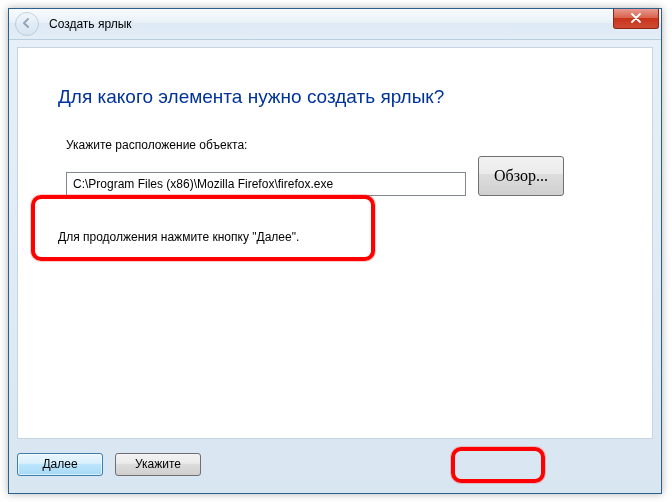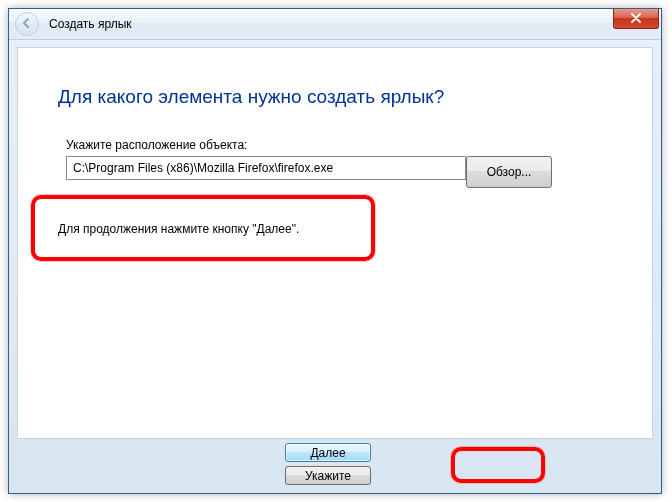--- a/index.html
+++ b/index.html
@@ -87,54 +87,54 @@
     margin-bottom: 28px;
     padding: 6px 8px;
     position: relative;
   }
   .field-label {
     font-size: 12px;
     margin-bottom: 4px;
   }
   .field-row {
     display: flex;
-    align-items: flex-start;
+    align-items: flex-end;
+    gap: 12px;
   }
   .text-input {
     width: 400px;
     height: 24px;
     border: 1px solid #828790;
     padding: 2px 6px;
     font-size: 12px;
     font-family: "Segoe UI", Tahoma, sans-serif;
     outline: none;
   }
   .browse-btn {
     width: 86px;
-    height: 32px;
+    height: 40px;
     background: linear-gradient(to bottom, #f2f2f2 0%, #ebebeb 45%, #dddddd 46%, #cfcfcf 100%);
     border: 1px solid #707070;
     border-radius: 3px;
-    font-size: 12px;
-    font-family: Liberation Sans, sans-serif;
+    font-size: 16px;
+    font-family: Liberation Serif, serif;
     cursor: pointer;
   }
   .continue-text {
     font-size: 12px;
   }
   .footer {
     position: absolute;
     bottom: 8px; left: 8px; right: 8px;
     height: 42px;
     display: flex;
     align-items: center;
     justify-content: flex-start;
-    gap: 4px;
+    gap: 12px;
     padding-right: 14px;
-    flex-direction: column;
   }
   .btn {
     width: 86px;
     height: 23px;
     border-radius: 3px;
     font-size: 12px;
     font-family: inherit;
     cursor: pointer;
   }
   .btn-next {

